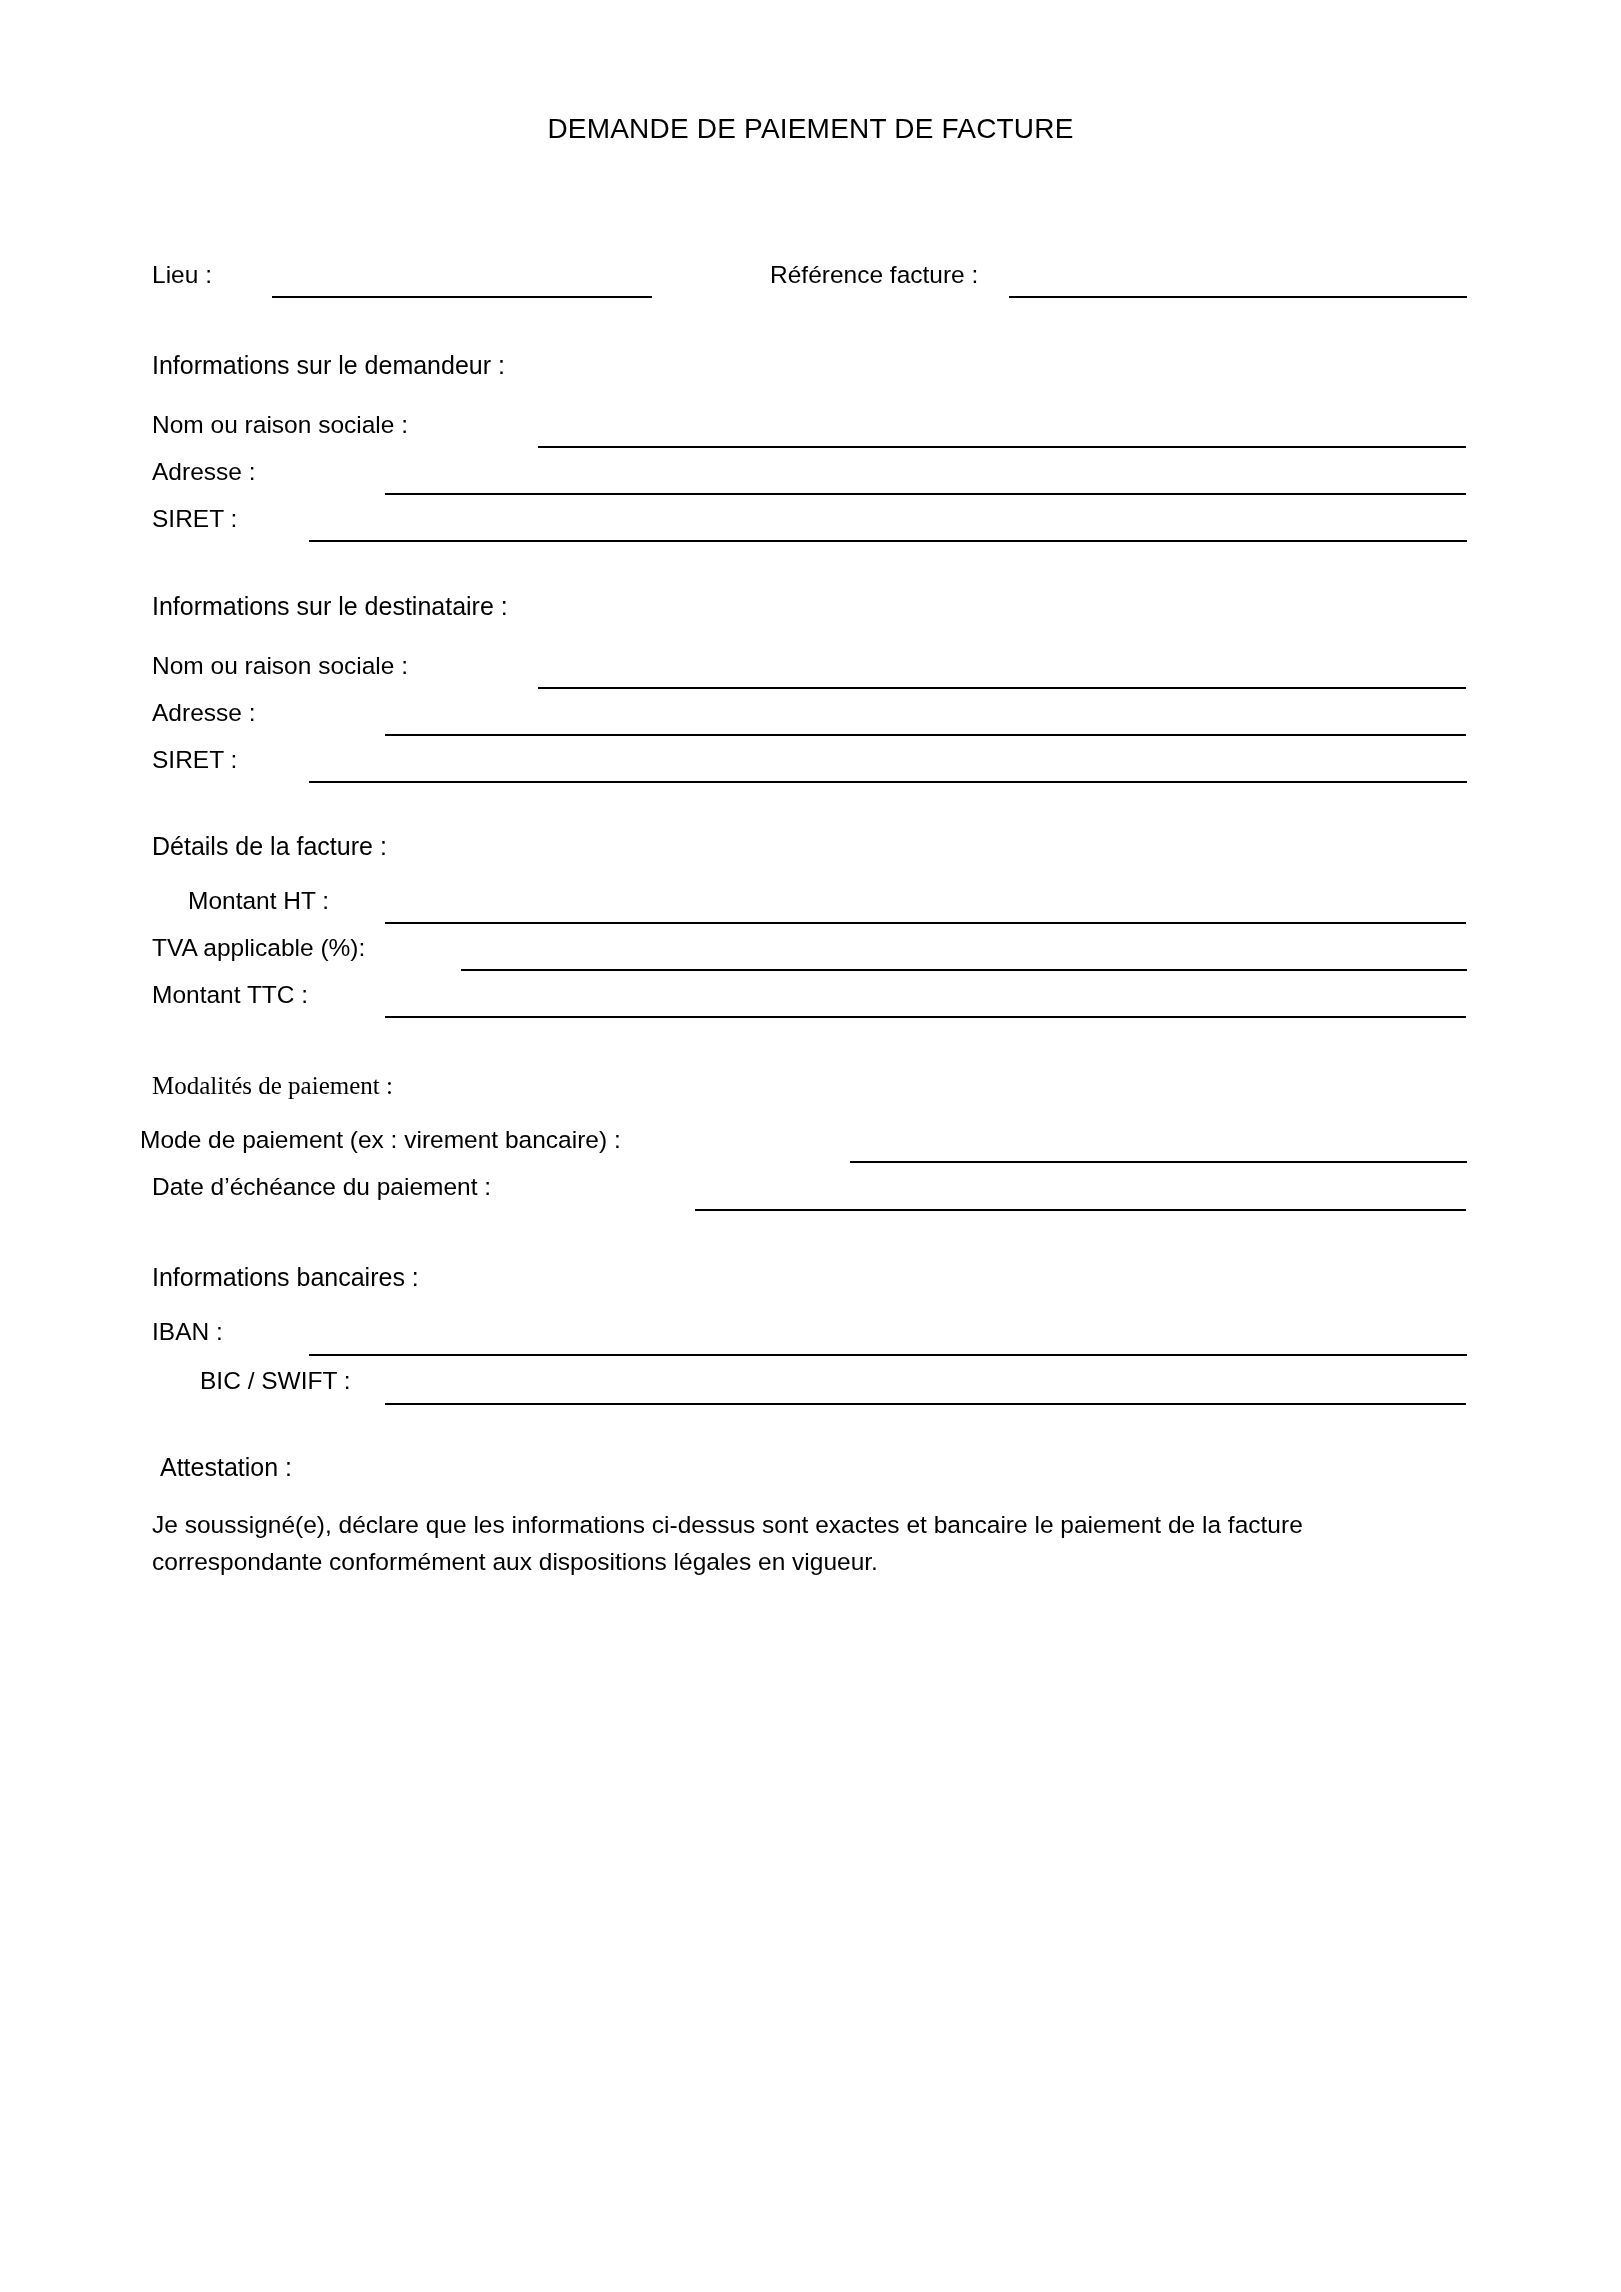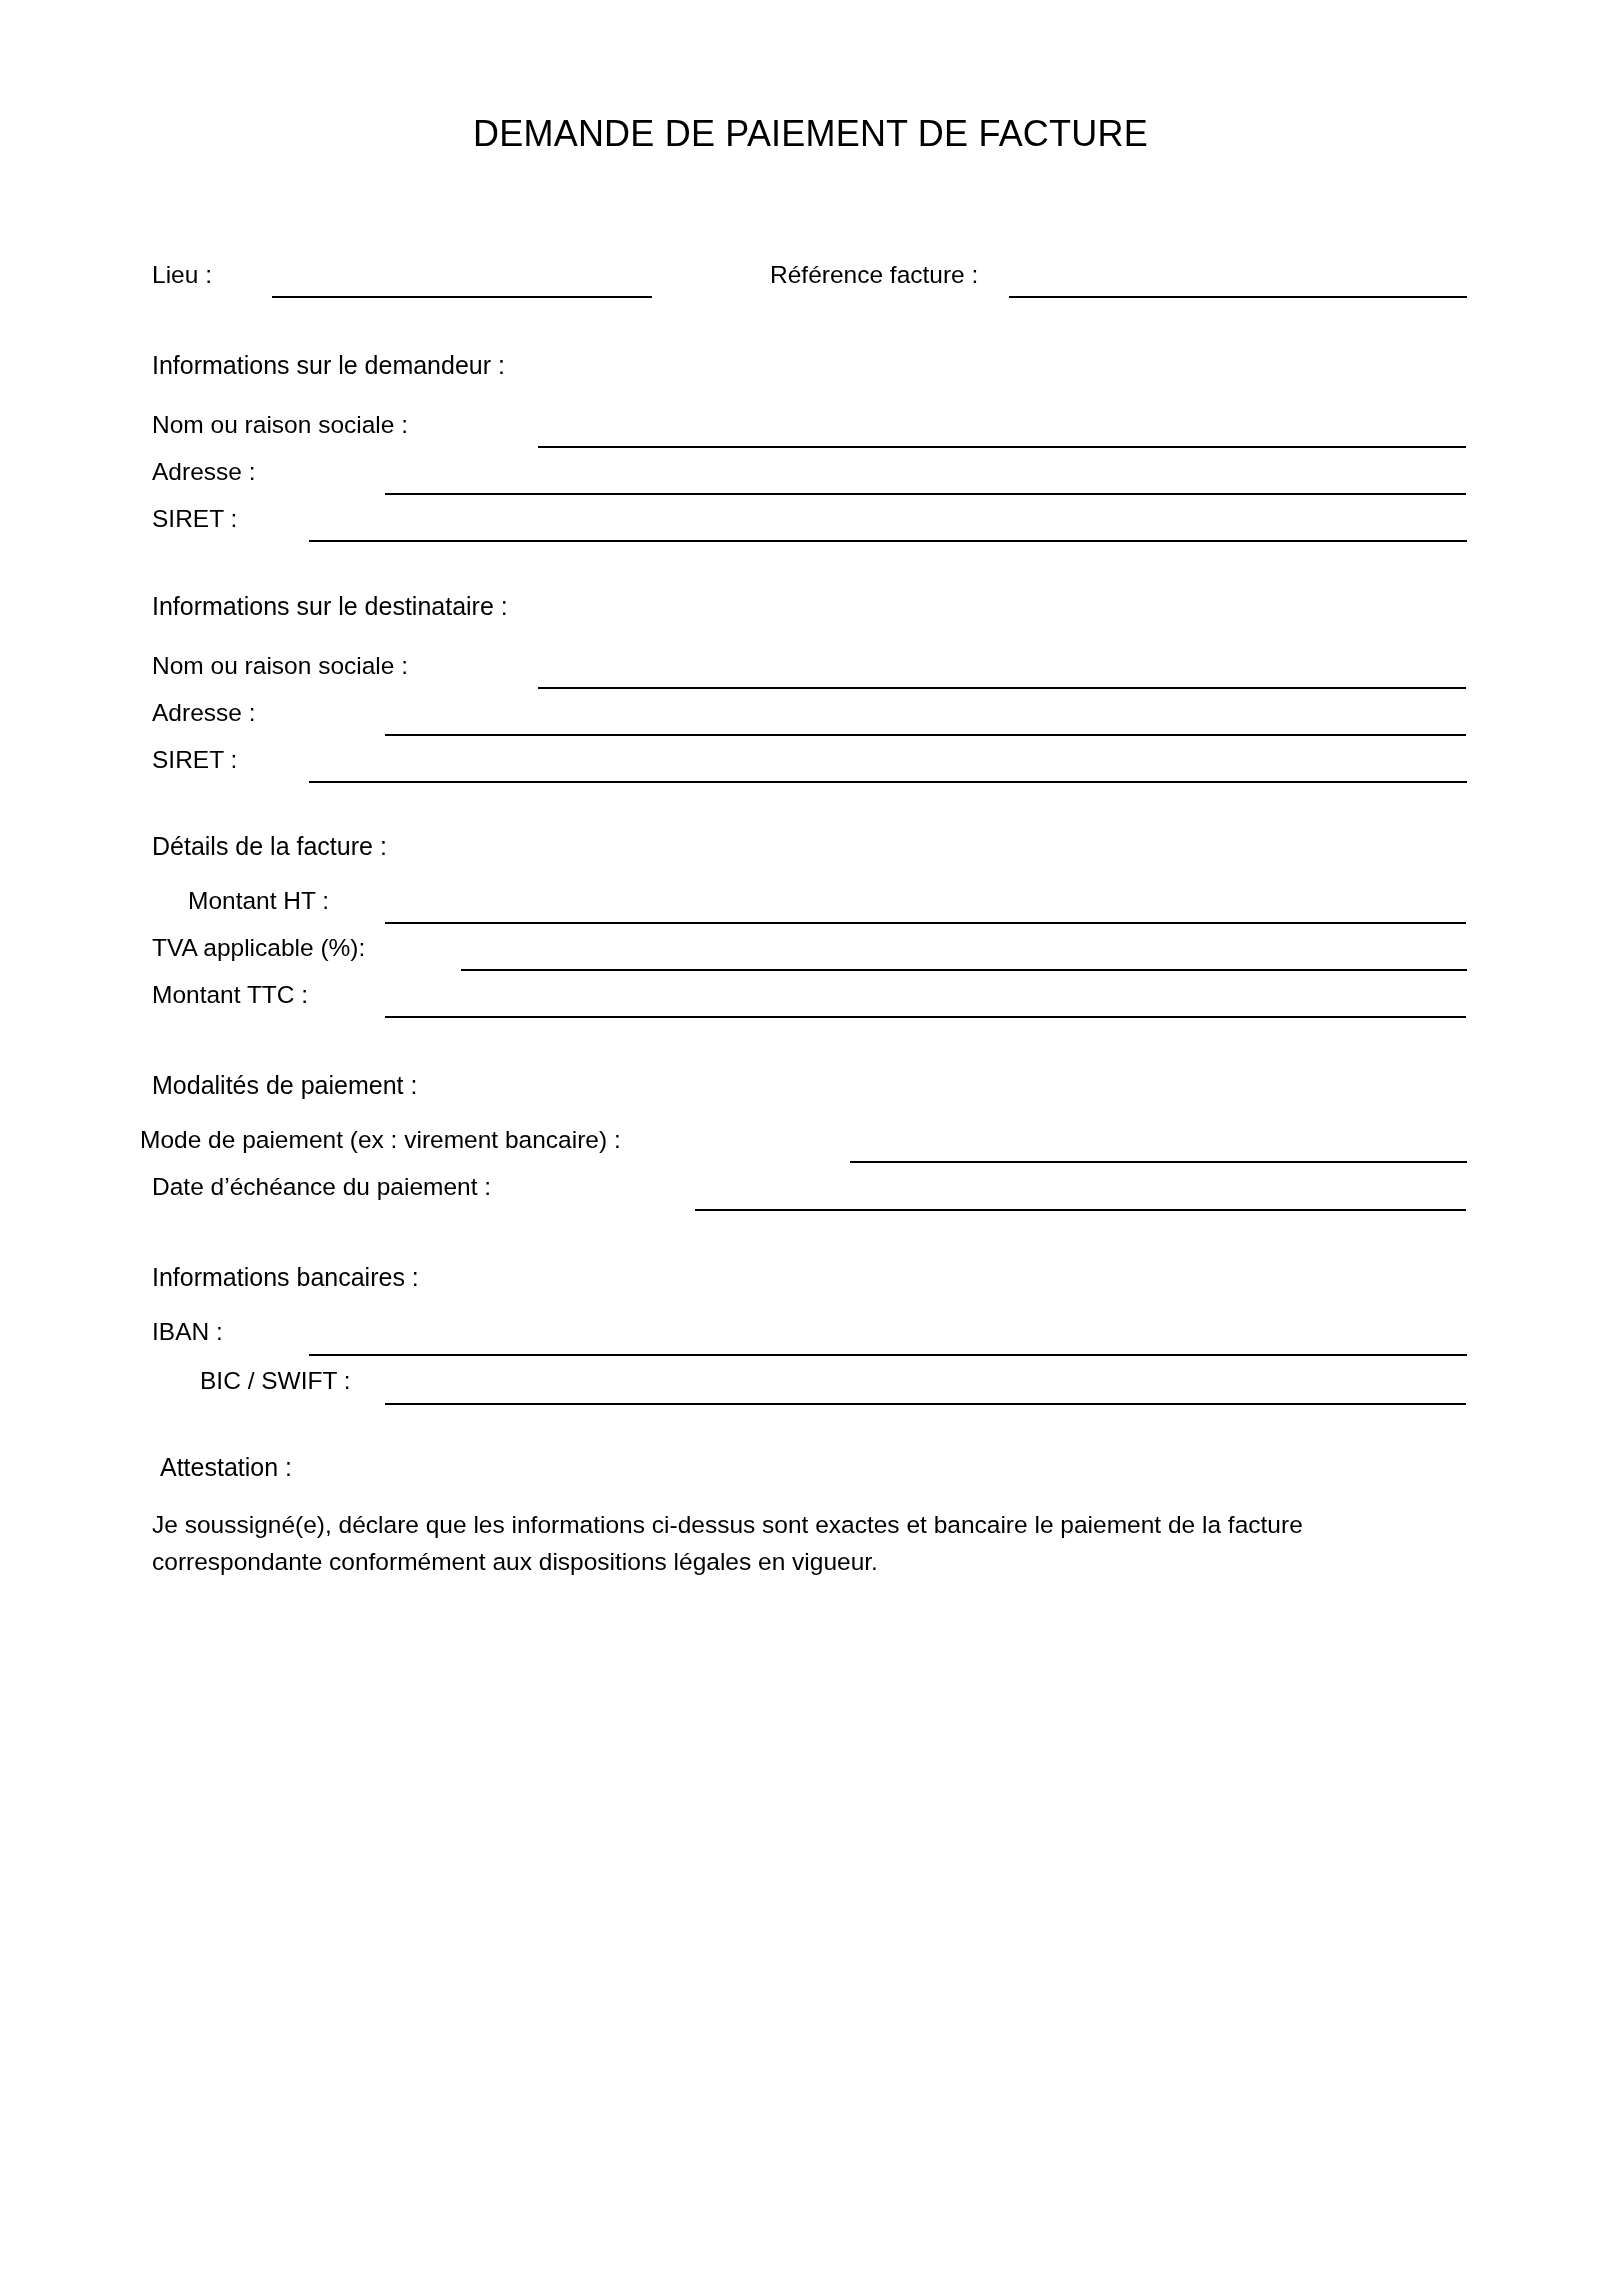--- a/index.html
+++ b/index.html
@@ -18,21 +18,21 @@
     overflow: hidden;
   }
 
   
   .doc-title {
     position: absolute;
     left: 0;
     top: 112px;
     width: 1621px;
     text-align: center;
-    font-size: 36px;
+    font-size: 28px;
     font-weight: 400;
     letter-spacing: 0.2px;
     line-height: 1.2;
     white-space: nowrap;
   }
 
   
   .txt {
     position: absolute;
     font-size: 24.5px;
@@ -105,21 +105,21 @@
 
   <div class="txt" style="left:164px; top:886px;margin-left:24px;">Montant HT :</div>
   <div class="rule" style="left:385px; top:922px; width:1081px;"></div>
 
   <div class="txt" style="left:152px; top:933px;">TVA applicable (%):</div>
   <div class="rule" style="left:461px; top:969px; width:1006px;"></div>
 
   <div class="txt" style="left:152px; top:980px;">Montant TTC :</div>
   <div class="rule" style="left:385px; top:1016px; width:1081px;"></div>
 
-  <div class="section-head" style="left:152px; top:1071px;">Modalités de paiement :</div>
+  <div class="section-head" style="left:152px; top:1071px;font-family:Liberation Serif, serif;">Modalités de paiement :</div>
 
   <div class="txt" style="left:140px; top:1125px;">Mode de paiement (ex : virement bancaire) :</div>
   <div class="rule" style="left:850px; top:1161px; width:617px;"></div>
 
   <div class="txt" style="left:152px; top:1172px;">Date d’échéance du paiement :</div>
   <div class="rule" style="left:695px; top:1209px; width:771px;"></div>
 
   <div class="section-head" style="left:152px; top:1263px;">Informations bancaires :</div>
 
   <div class="txt" style="left:152px; top:1317px;">IBAN :</div>

